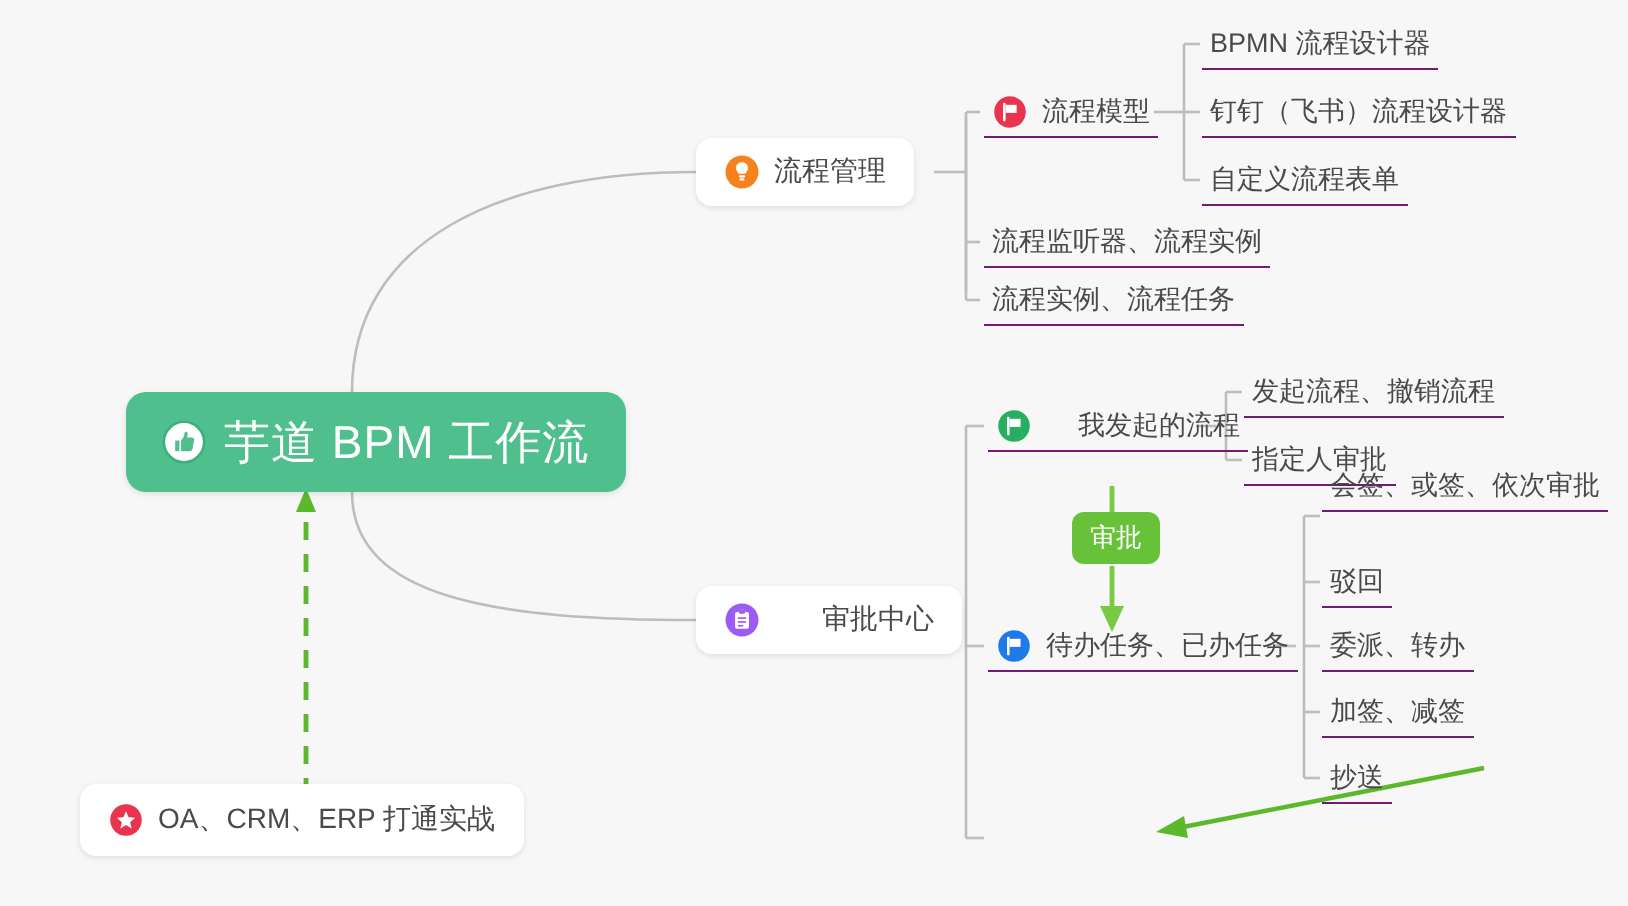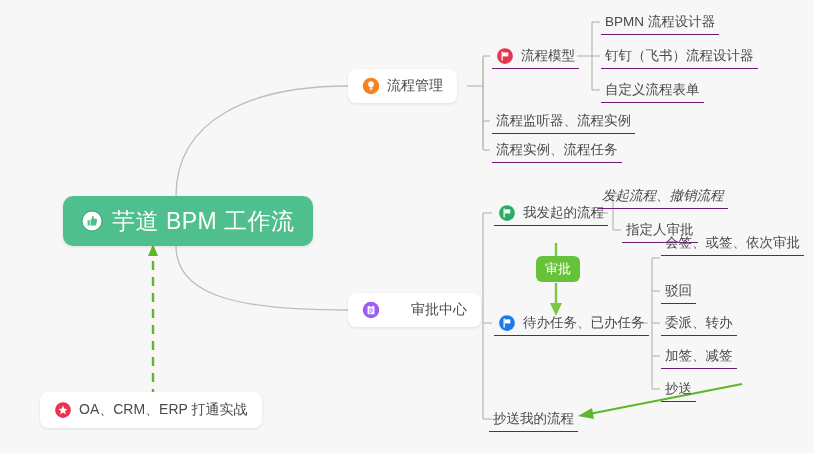--- a/index.html
+++ b/index.html
@@ -215,29 +215,29 @@
       <rect x="7.4" y="6.6" width="9.2" height="11.2" rx="1.3" fill="#ffffff"></rect>
       <rect x="9.8" y="5.2" width="4.4" height="2.6" rx="1.1" fill="#ffffff"></rect>
       <rect x="9.8" y="5.2" width="4.4" height="2.6" rx="1.1" fill="#9b5cf6"></rect>
       <rect x="9.2" y="10.2" width="5.6" height="1.1" fill="#9b5cf6"></rect>
       <rect x="9.2" y="12.8" width="5.6" height="1.1" fill="#9b5cf6"></rect>
       <rect x="9.2" y="15.3" width="3.6" height="1.1" fill="#9b5cf6"></rect>
     </svg>
     <span class="label">审批中心</span>
   </div>
 
-  <div class="node plain" style="left:494px; top:200px;">
+  <div class="node plain" style="left:494px; top:200px;gap:16px;">
     <svg class="ic" viewBox="0 0 24 24">
       <circle cx="12" cy="12" r="10.5" fill="#27ae60"></circle>
       <path d="M8.2 6.6 L8.2 17.4" stroke="#ffffff" stroke-width="1.7" stroke-linecap="round"></path>
       <path d="M9.1 7.2 L16.4 7.2 L16.4 12.6 L9.1 12.6 Z" fill="#ffffff"></path>
     </svg>
     <span class="label">我发起的流程</span>
   </div>
-  <div class="node plain" style="left:598px; top:183px;font-style:italic;">
+  <div class="node plain" style="left:622px; top:183px;">
     <span class="label">发起流程、撤销流程</span>
   </div>
   <div class="node plain" style="left:622px; top:217px;">
     <span class="label">指定人审批</span>
   </div>
 
   <div class="node tag" style="left:536px; top:256px;">
     <span class="label">审批</span>
   </div>
 
@@ -259,23 +259,20 @@
   <div class="node plain" style="left:661px; top:310px;">
     <span class="label">委派、转办</span>
   </div>
   <div class="node plain" style="left:661px; top:343px;">
     <span class="label">加签、减签</span>
   </div>
   <div class="node plain" style="left:661px; top:376px;">
     <span class="label">抄送</span>
   </div>
 
-  <div class="node plain" style="left:489px; top:406px;">
-    <span class="label">抄送我的流程</span>
-  </div>
 
   <div class="node card" style="left:40px; top:392px; height:36px;">
     <svg class="ic" viewBox="0 0 24 24">
       <circle cx="12" cy="12" r="10.5" fill="#e8344e"></circle>
       <path d="M12 6.1 L13.72 10.2 L18.1 10.55 L14.76 13.42 L15.79 17.7
                L12 15.4 L8.21 17.7 L9.24 13.42 L5.9 10.55 L10.28 10.2 Z" fill="#ffffff"></path>
     </svg>
     <span class="label">OA、CRM、ERP 打通实战</span>
   </div>
 

